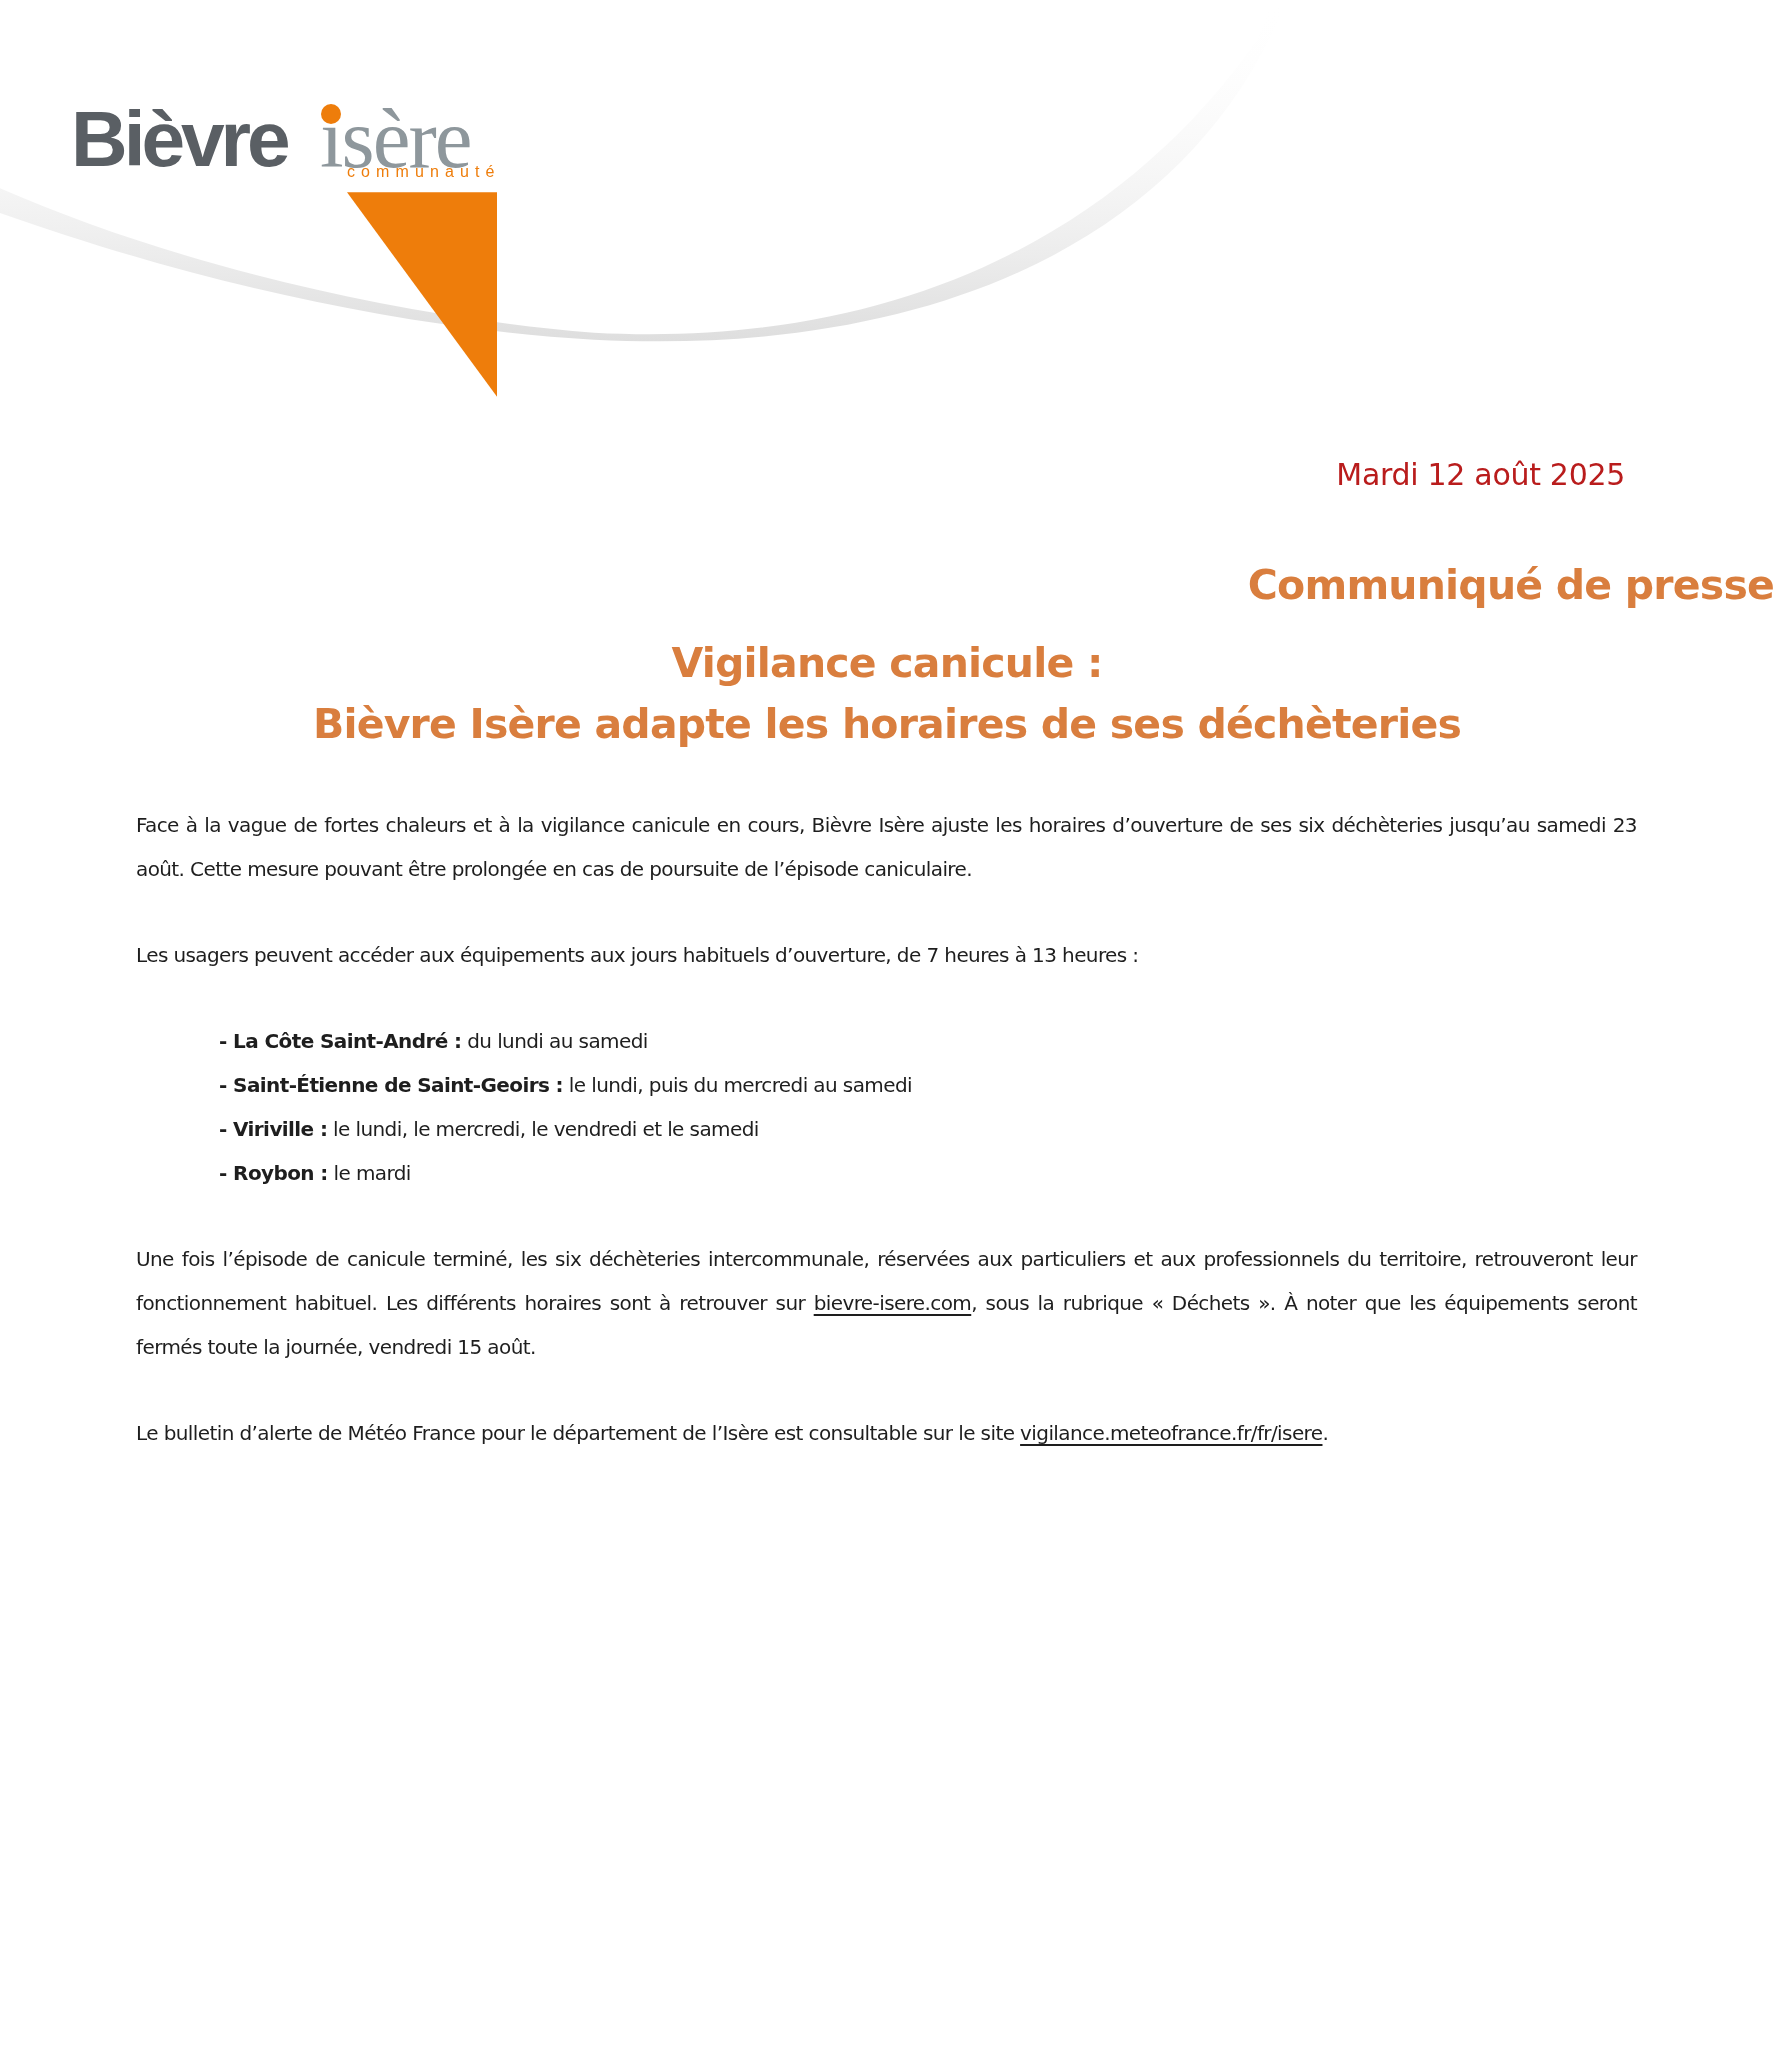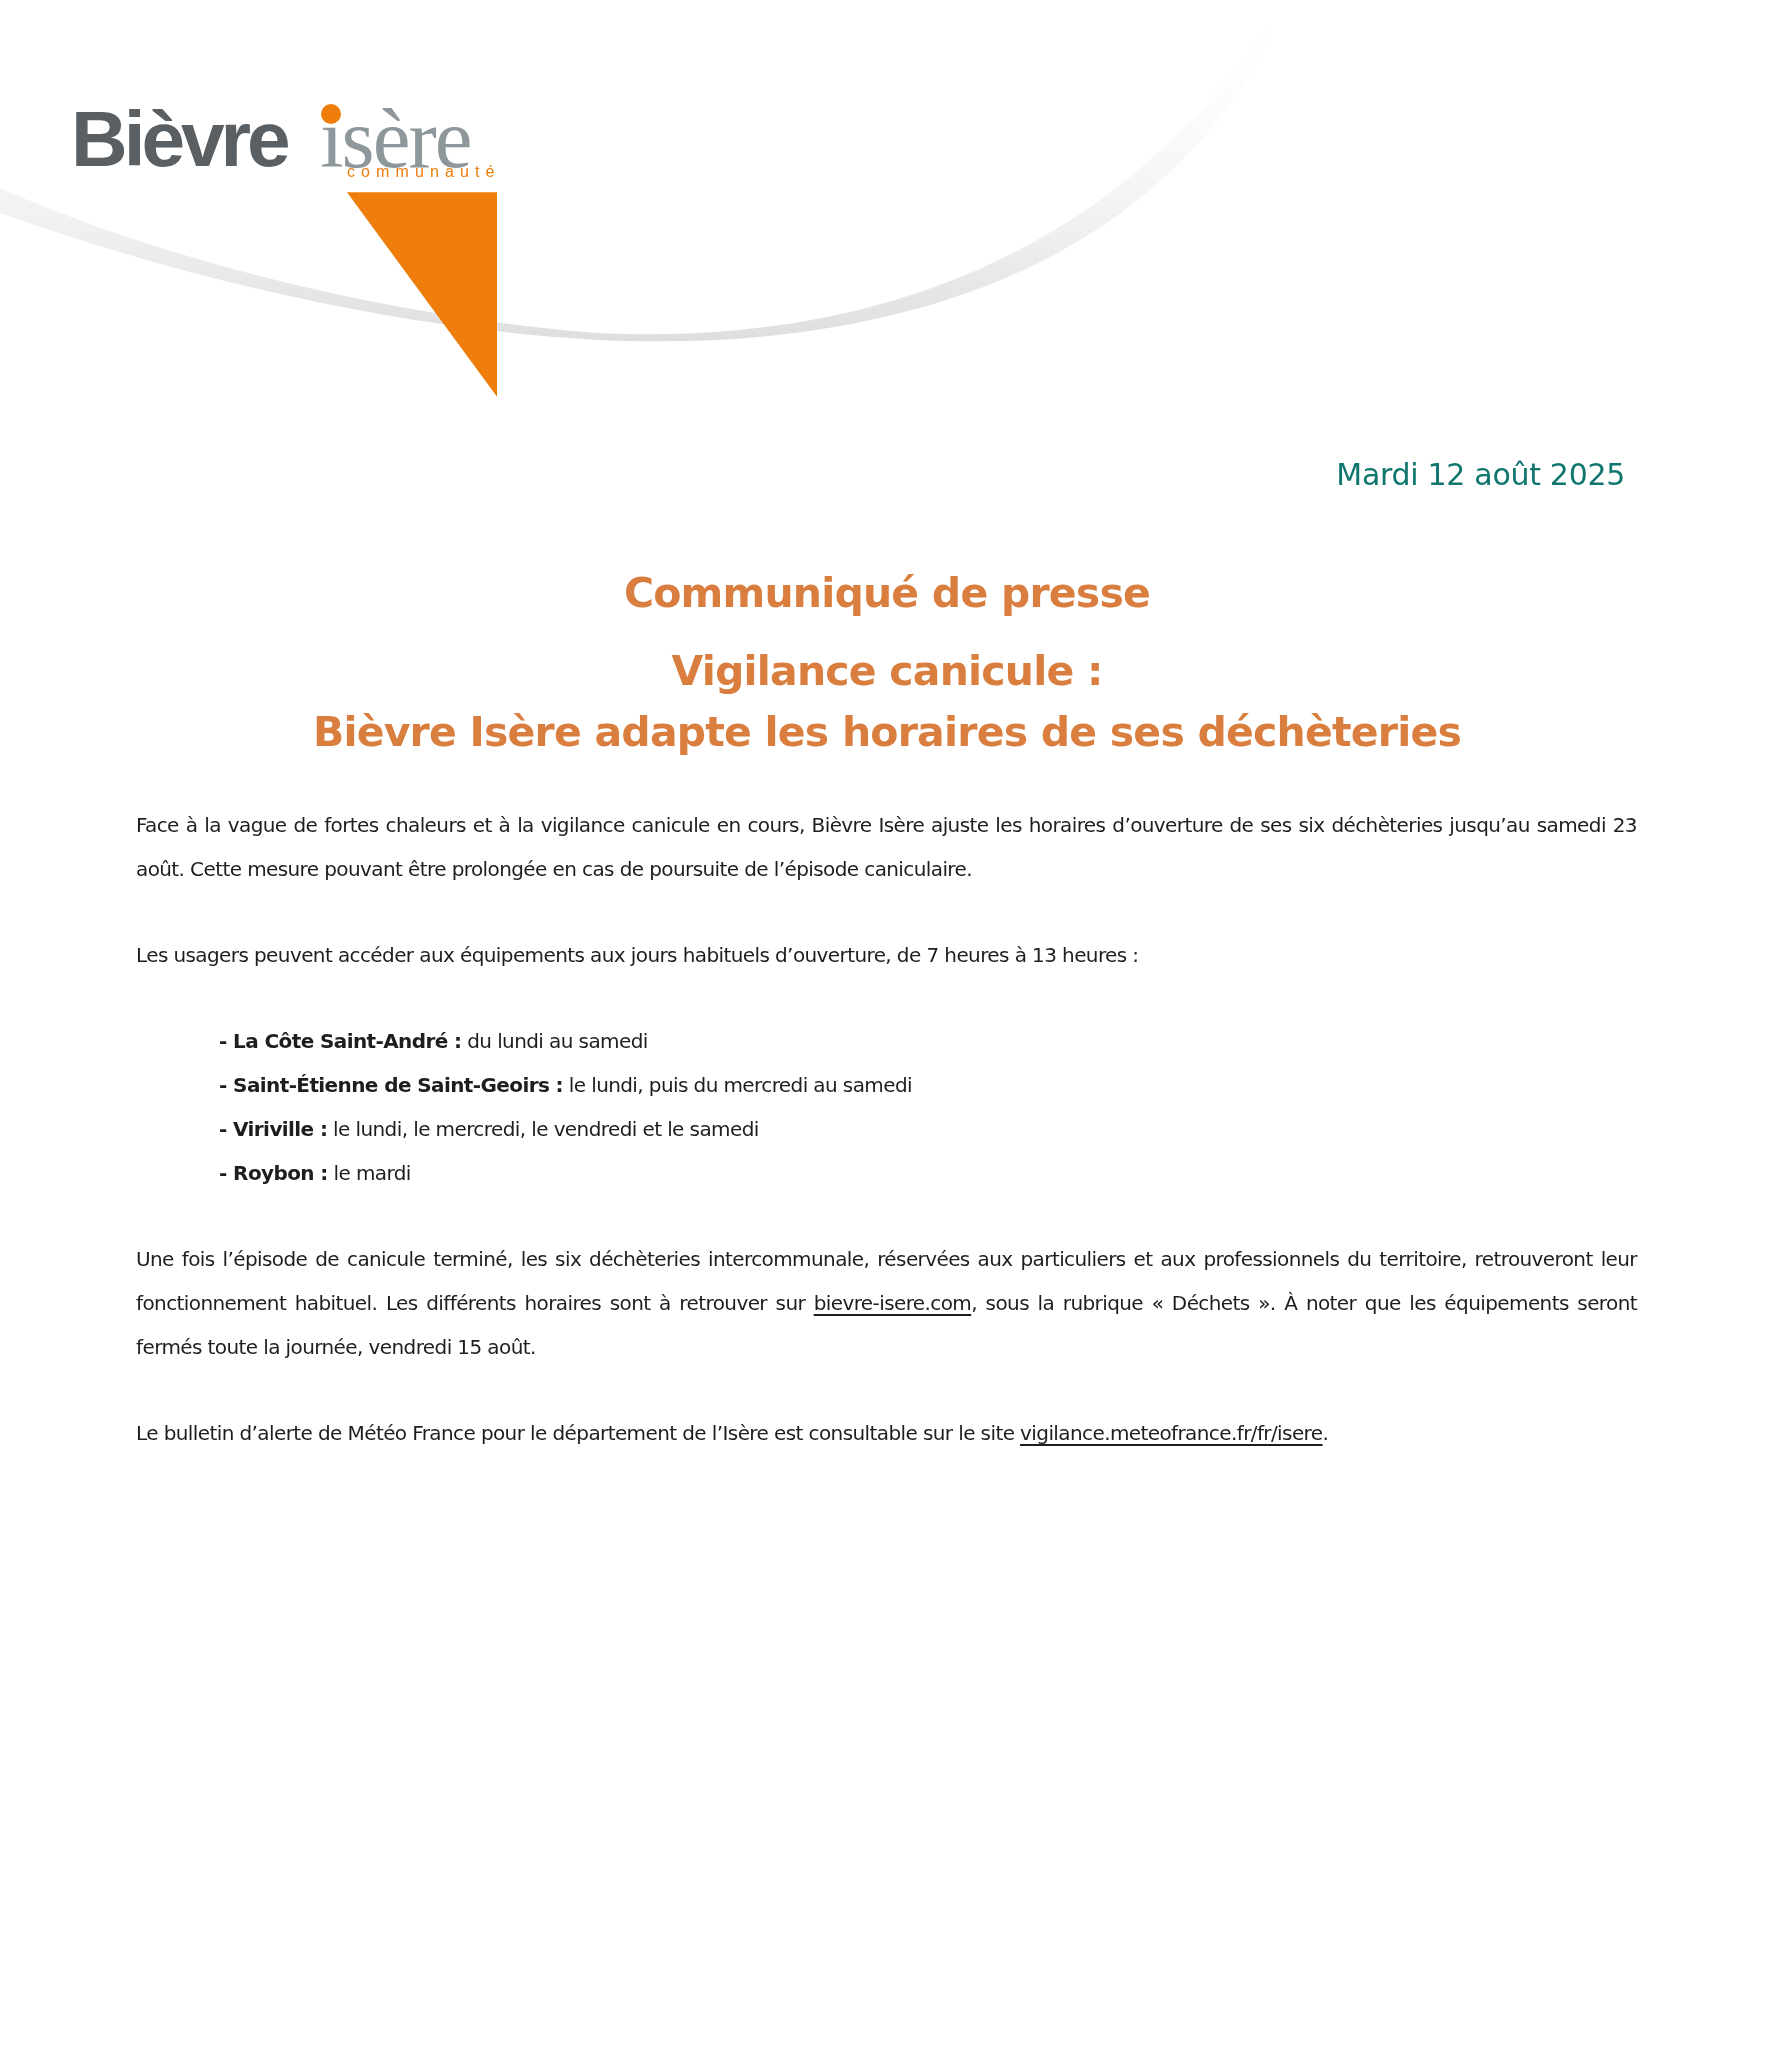--- a/index.html
+++ b/index.html
@@ -27,27 +27,27 @@
   }
   .logo-sub {
     position: absolute; left: 276px; top: 69px;
     font-family: "Liberation Sans", sans-serif; font-weight: normal;
     font-size: 16px; letter-spacing: 6.1px; color: #ee7d0b;
   }
   .logo-triangle { position: absolute; left: 276px; top: 98px; }
 
   .date {
     position: absolute; right: 149px; top: 457px;
-    font-size: 30px; color: #0f766e; letter-spacing: -0.3px;
+    font-size: 30px; color: #b91c1c; letter-spacing: -0.3px;
   }
   .headings {
     position: absolute; left: 0; width: 1774px; top: 556px; text-align: center;
     color: #d97e3e; font-weight: bold; font-size: 41px; letter-spacing: -0.8px;
   }
-  .headings .h1 { line-height: 59px; margin: 8px; font-weight: bold; font-size: 41px; }
+  .headings .h1 { line-height: 59px; margin: 0; font-weight: bold; font-size: 41px; text-align: right; }
   .headings .h2 { line-height: 61px; margin: 18px 0 0 0; font-weight: bold; font-size: 41px; }
 
   .body-text {
     position: absolute; left: 136px; width: 1501px; top: 803px;
     font-size: 20px; line-height: 44px; letter-spacing: -0.6px;
   }
   .para { margin: 0 0 42px 0; text-align: justify; }
   .list { margin: 0 0 42px 83px; padding: 0; list-style: none; }
   .list li { margin: 0; line-height: 44px; }
   .list .name { font-weight: bold; text-align: right; }

